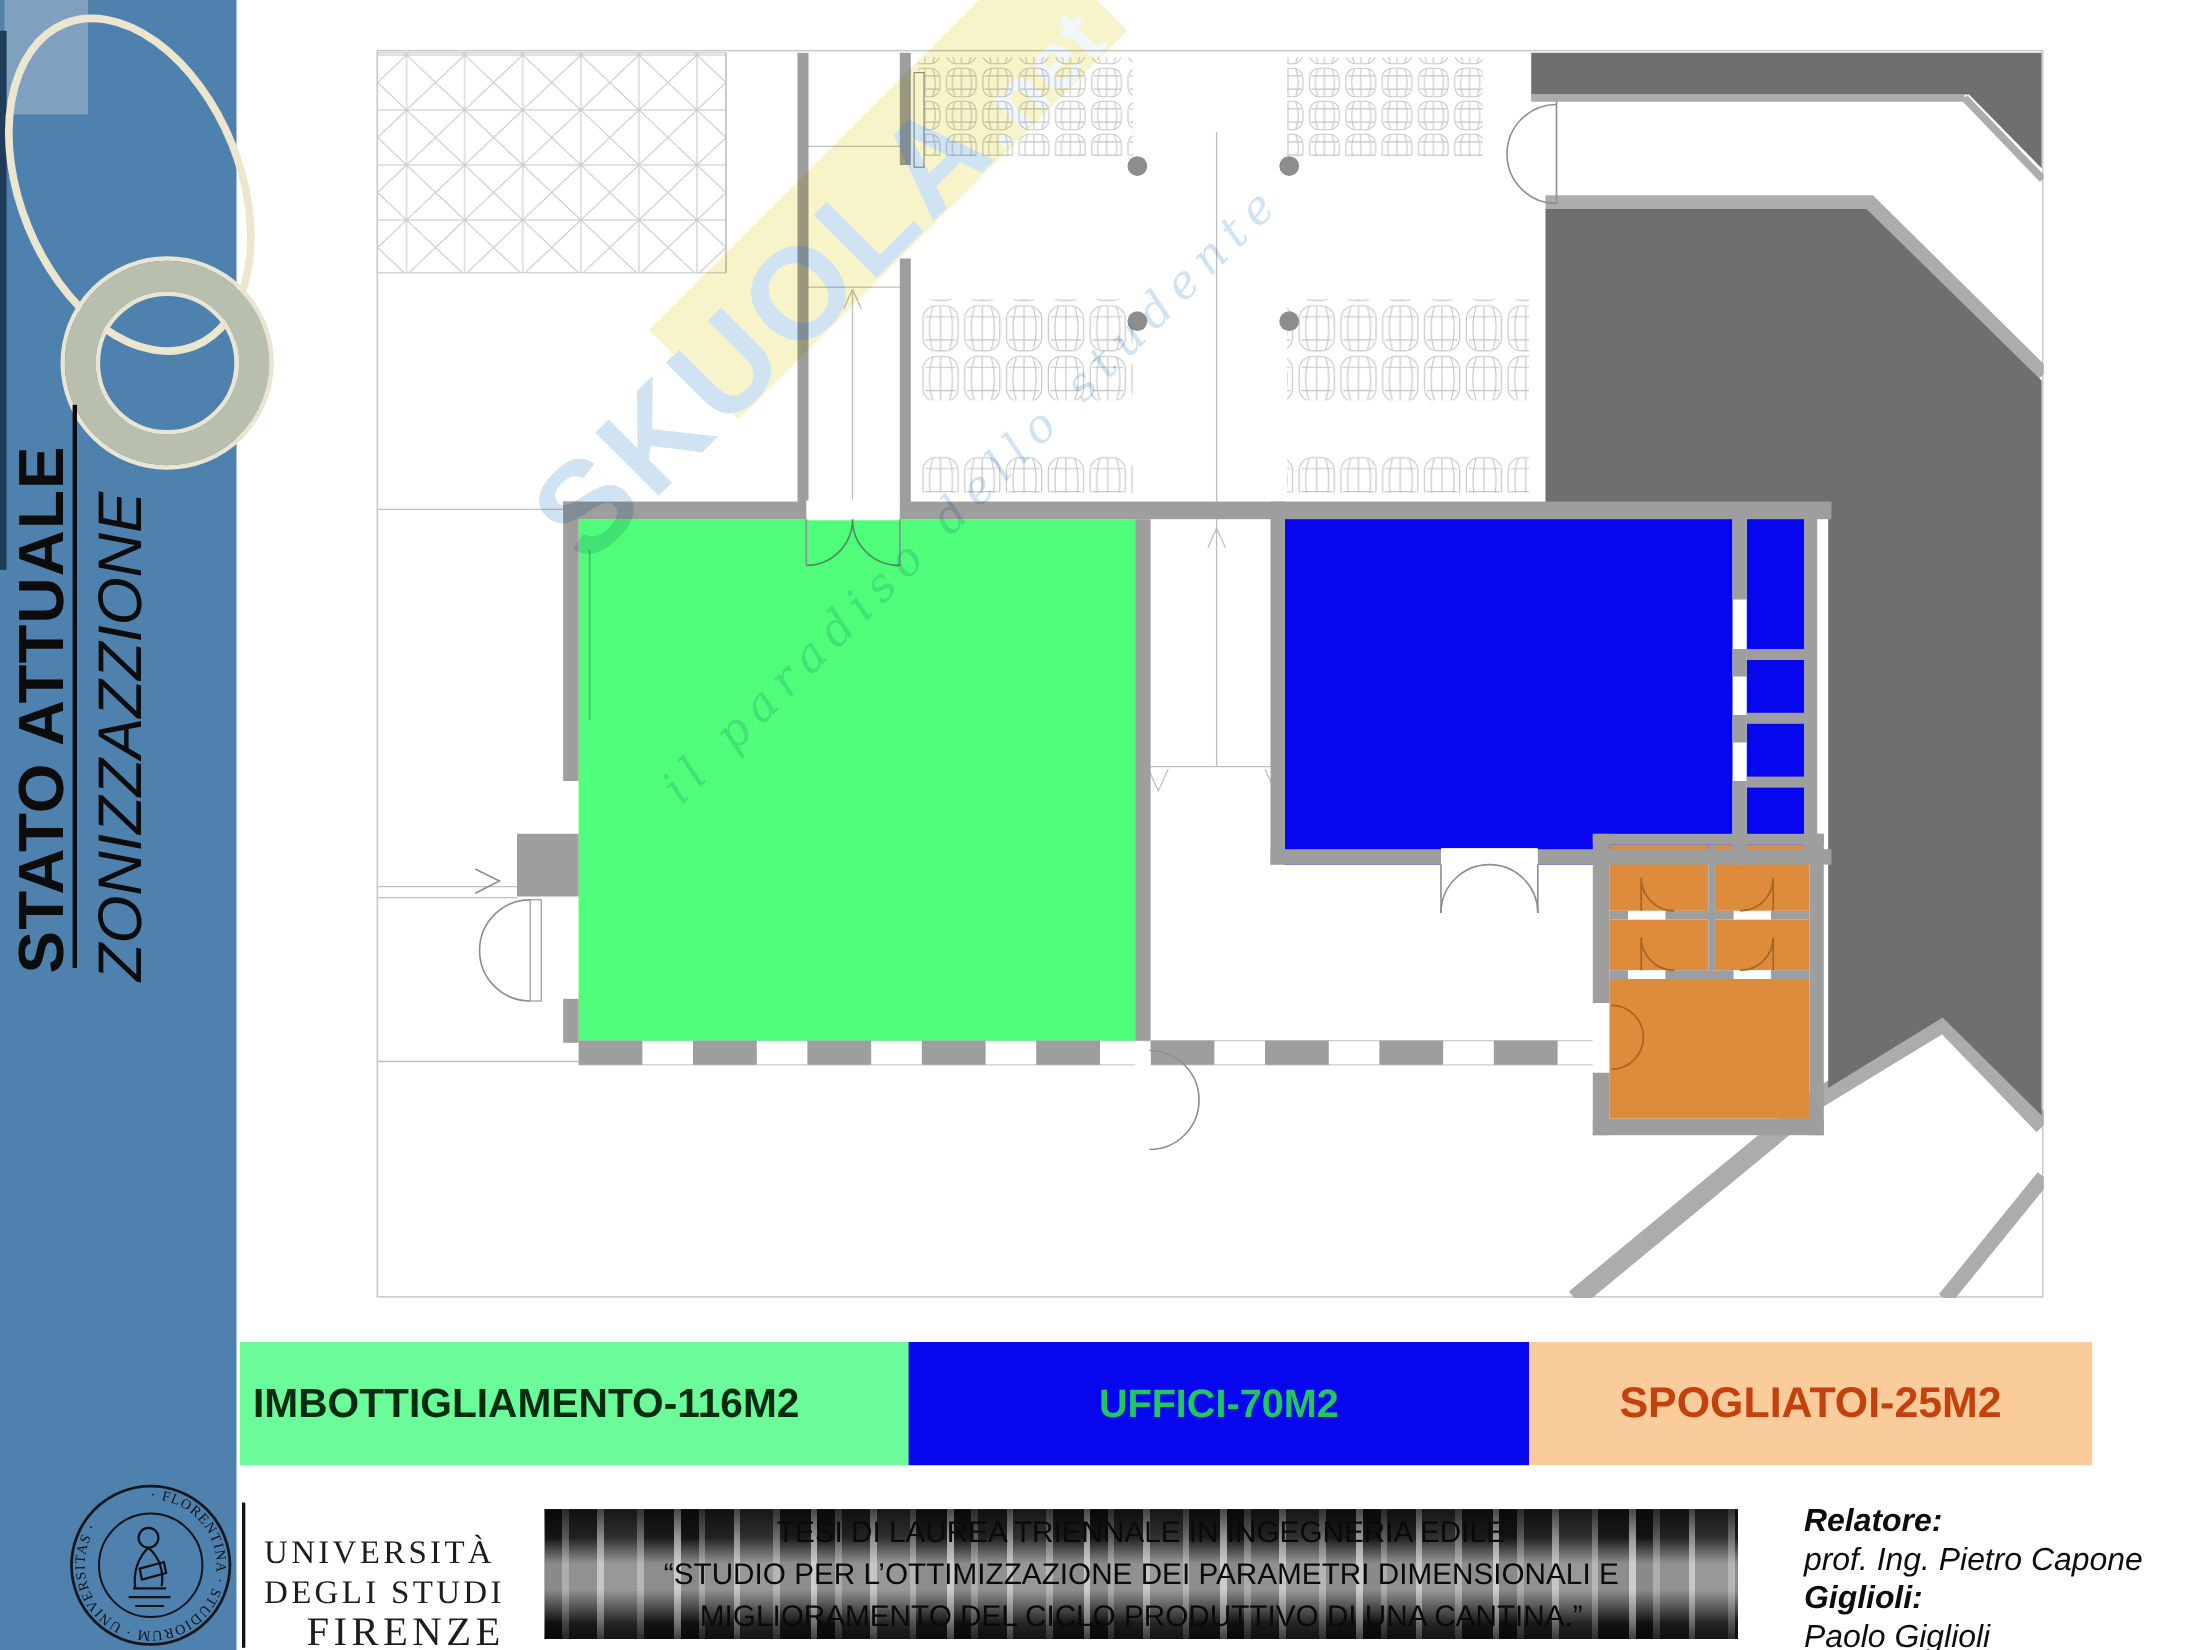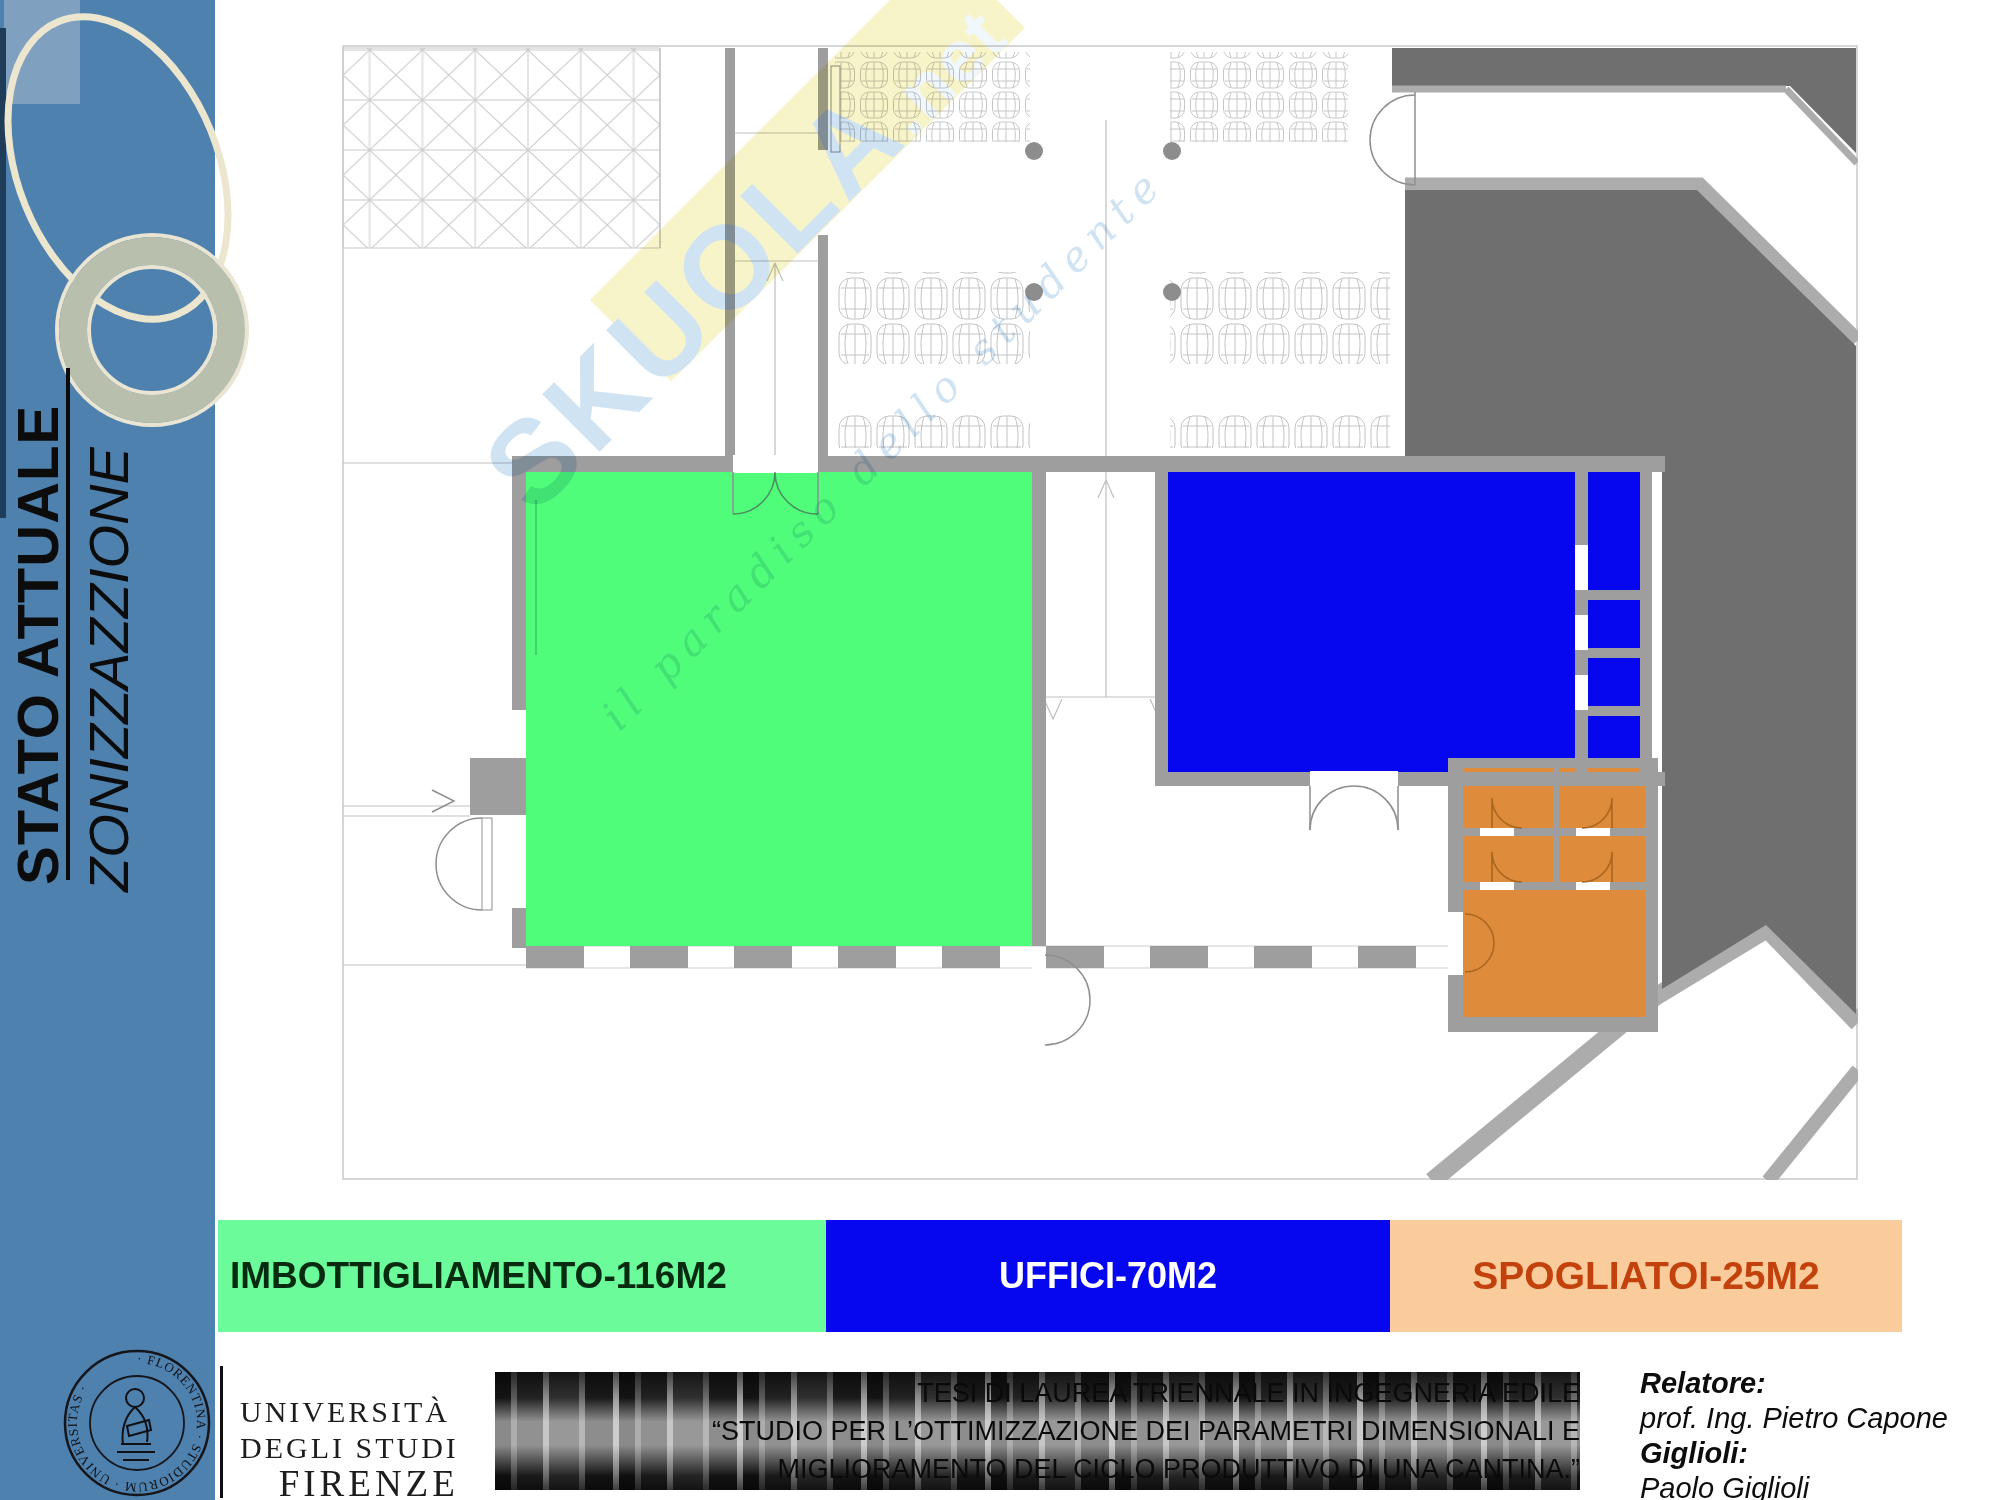--- a/index.html
+++ b/index.html
@@ -29,35 +29,35 @@
   #wm .brand{position:absolute;left:115px;top:395px;transform:rotate(-45deg);transform-origin:0 0;
              font-size:118px;font-weight:bold;color:#a9cce9;letter-spacing:6px;white-space:nowrap;}
   #wm .brand .net{font-size:74px;color:#e4f1fb;letter-spacing:2px;}
   #wm .tag{position:absolute;left:250px;top:660px;transform:rotate(-45deg);transform-origin:0 0;
            font-family:"DejaVu Serif",serif;font-style:italic;font-size:42px;color:#a9cce9;
            letter-spacing:9px;white-space:nowrap;}
 
   
   .legend-bar{position:absolute;top:1220px;height:112px;display:flex;align-items:center;color:#062b10;font-weight:bold;}
   #leg-green{left:218px;width:608px;background:#6cfb9b;padding-left:12px;font-size:37px;}
-  #leg-blue{left:826px;width:564px;background:#0707ef;justify-content:center;font-size:36px;color:#ffffff;}
+  #leg-blue{left:826px;width:564px;background:#0707ef;justify-content:center;font-size:36px;color:#22c55e;}
   #leg-orange{left:1390px;width:512px;background:#fbcc9b;justify-content:center;font-size:39px;color:#c2410c;}
 
   
   #divider{position:absolute;left:220px;top:1366px;width:3px;height:132px;background:#101010;}
   #uni-name{position:absolute;left:240px;top:1394px;font-family:"Liberation Serif",serif;
             color:#1d1d1d;font-size:30px;letter-spacing:3px;line-height:36px;}
   #uni-name .big{font-size:37px;letter-spacing:4px;text-align:right;}
   #photo{position:absolute;left:495px;top:1372px;width:1085px;height:118px;
          background:
            linear-gradient(180deg, rgba(0,0,0,.55) 0%, rgba(255,255,255,0) 22%, rgba(255,255,255,.50) 42%, rgba(255,255,255,.50) 62%, rgba(0,0,0,.25) 88%, rgba(0,0,0,.6) 100%),
            repeating-linear-gradient(90deg,#141414 0 16px,#5a5a5a 16px 22px,#222 22px 48px,#8d8d8d 48px 54px,#303030 54px 84px,#6c6c6c 84px 90px,#1a1a1a 90px 118px,#999 118px 124px),
            #333;
          display:flex;flex-direction:column;justify-content:center;text-align:center;
-         color:#0a0a0a;font-size:27px;line-height:38px;align-items:flex-end;}
+         color:#0a0a0a;font-size:27px;line-height:38px;}
   #credits{position:absolute;left:1640px;top:1366px;font-size:29px;line-height:35px;color:#0d0d0d;font-style:italic;}
   #credits .b{font-weight:bold;}
   #seal{position:absolute;left:55px;top:1346px;width:164px;height:154px;}
 </style>
 </head>
 <body>
 
 <div id="page">
 
   <div id="sidebar">

